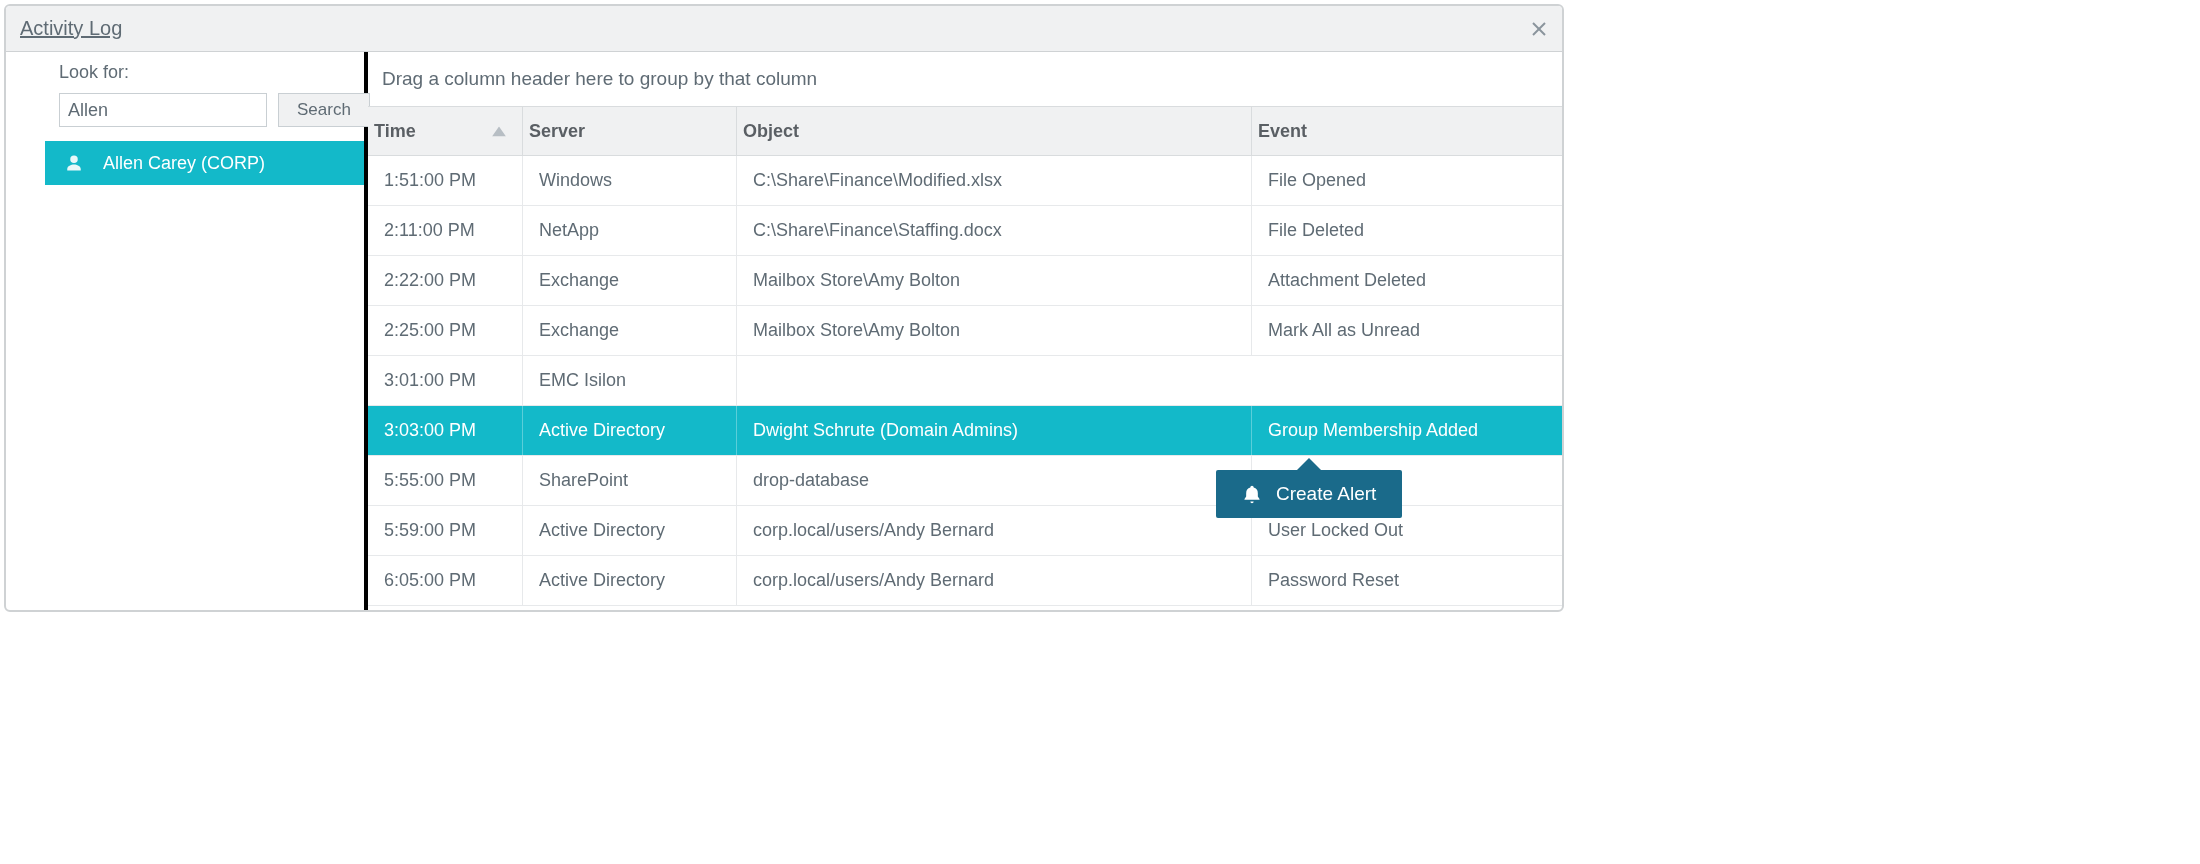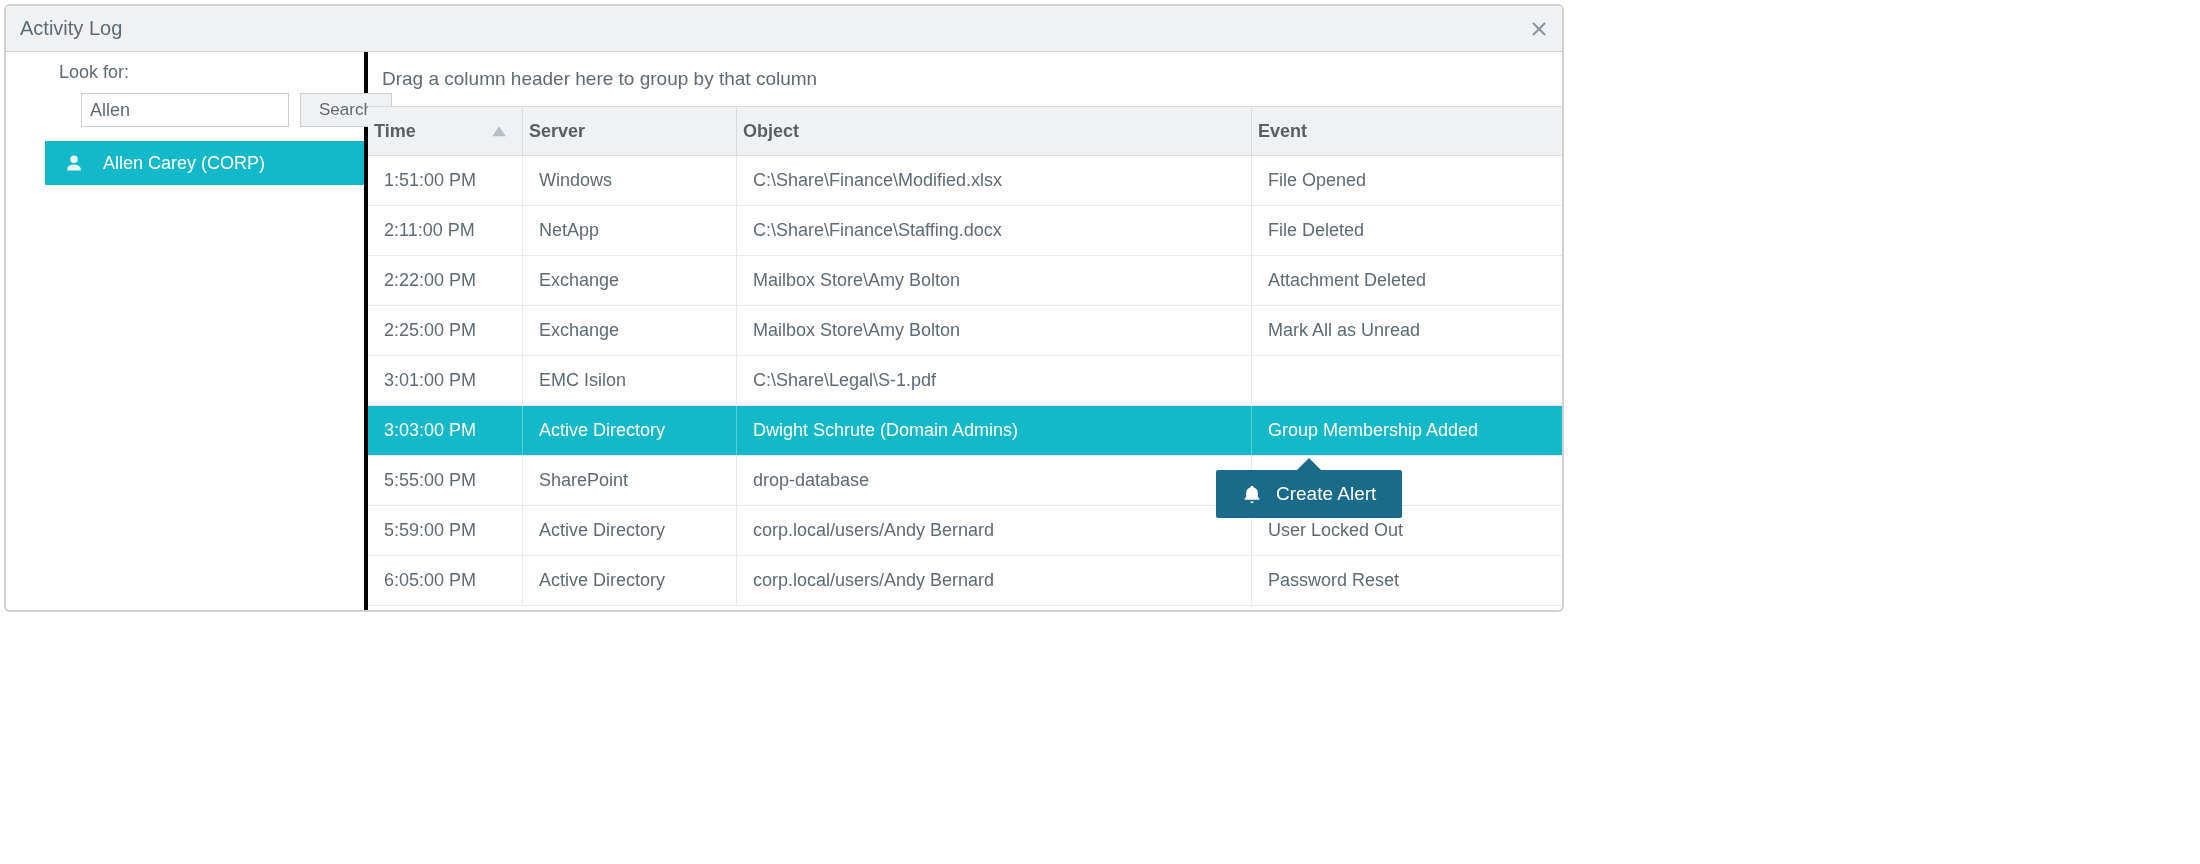--- a/index.html
+++ b/index.html
@@ -23,20 +23,21 @@
   .titlebar {
     background: #f0f1f2;
     border-bottom: 1px solid #cfd2d4;
     height: 46px;
     display: flex;
     align-items: center;
     padding: 0 14px;
     color: #5f6b74;
     font-size: 20px;
     position: relative;
+    text-decoration: underline;
   }
   .titlebar .close {
     position: absolute;
     right: 10px;
     top: 50%;
     transform: translateY(-50%);
     width: 26px; height: 26px;
     display:flex; align-items:center; justify-content:center;
     color:#8a949c;
     cursor:pointer;
@@ -59,21 +60,20 @@
   }
   .search-label {
     font-size: 18px;
     color:#5f6b74;
     margin-bottom: 10px;
   }
   .search-row {
     display:flex;
     gap: 11px;
     align-items:flex-end;
-    margin-left:22px;
   }
   .search-input {
     border:1px solid #c9cfd3;
     height:34px;
     width: 208px;
     padding: 0 8px;
     font-size:18px;
     color:#5f6b74;
     font-family: inherit;
   }
@@ -281,21 +281,20 @@
           </div>
           <div class="row">
             <div class="cell col-time">2:25:00 PM</div>
             <div class="cell col-server">Exchange</div>
             <div class="cell col-object">Mailbox Store\Amy Bolton</div>
             <div class="cell col-event">Mark All as Unread</div>
           </div>
           <div class="row">
             <div class="cell col-time">3:01:00 PM</div>
             <div class="cell col-server">EMC Isilon</div>
-            <div class="cell col-object">C:\Share\Legal\S-1.pdf</div>
           </div>
           <div class="row selected">
             <div class="cell col-time">3:03:00 PM</div>
             <div class="cell col-server">Active Directory</div>
             <div class="cell col-object">Dwight Schrute (Domain Admins)</div>
             <div class="cell col-event">Group Membership Added</div>
           </div>
           <div class="row">
             <div class="cell col-time">5:55:00 PM</div>
             <div class="cell col-server">SharePoint</div>

